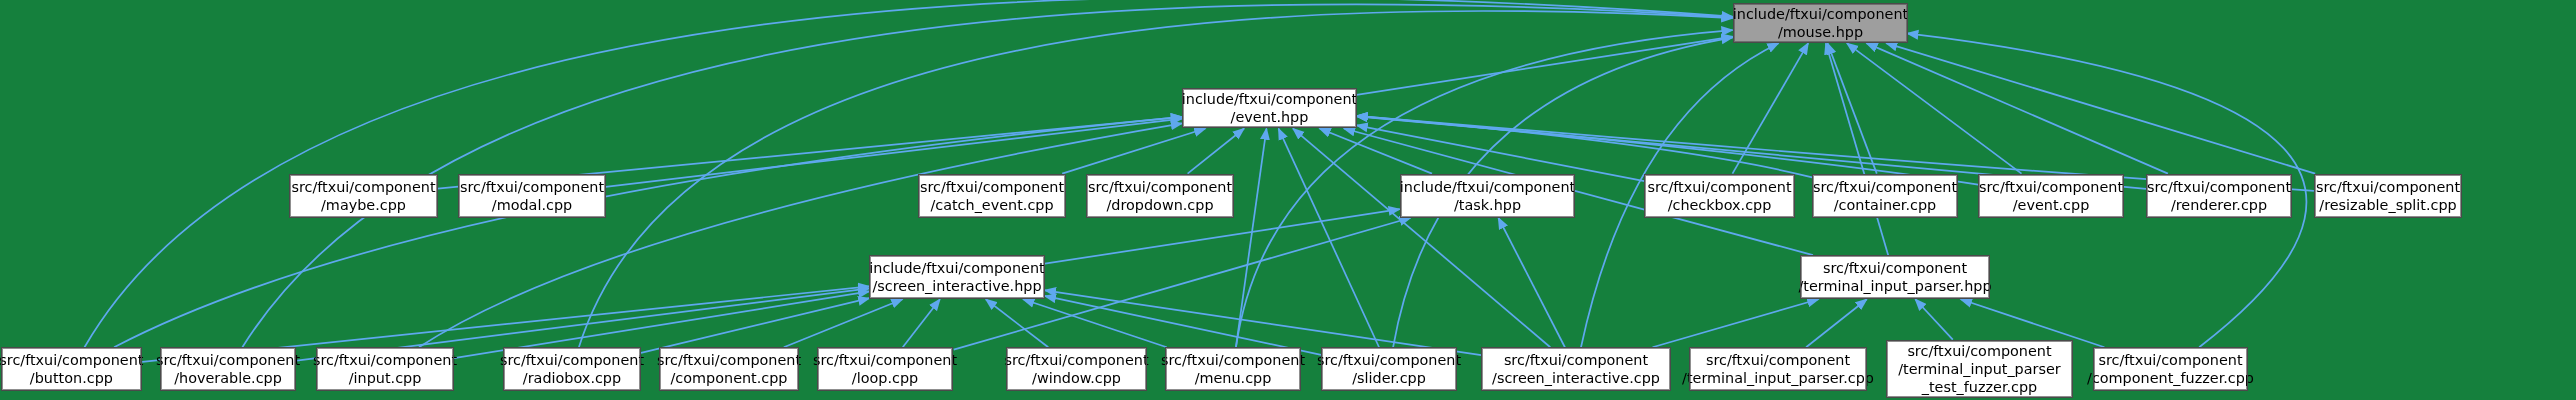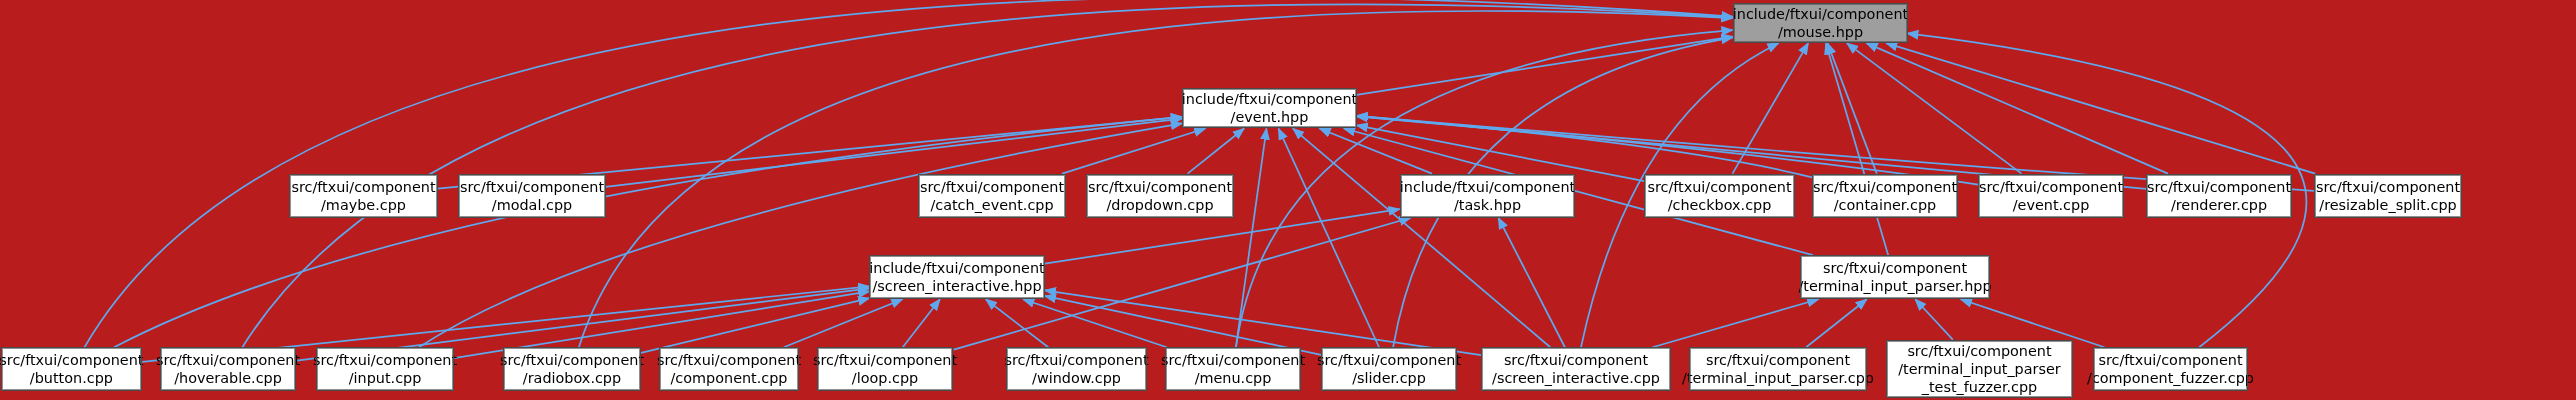--- a/index.html
+++ b/index.html
@@ -5,21 +5,21 @@
   html, body {
     margin: 0; padding: 0;
     background: #000;
     width: 2576px; height: 400px;
     overflow: hidden;
     font-family: "DejaVu Sans", "Liberation Sans", sans-serif;
   }
   #graph {
     position: relative;
     width: 2576px; height: 400px;
-    background: #b91c1c;
+    background: #15803d;
   }
   #edges {
     position: absolute; left: 0; top: 0; z-index: 0;
   }
   .node {
     position: absolute;
     z-index: 1;
     box-sizing: border-box;
     background: #ffffff;
     border: 1px solid #8f8f8f;

